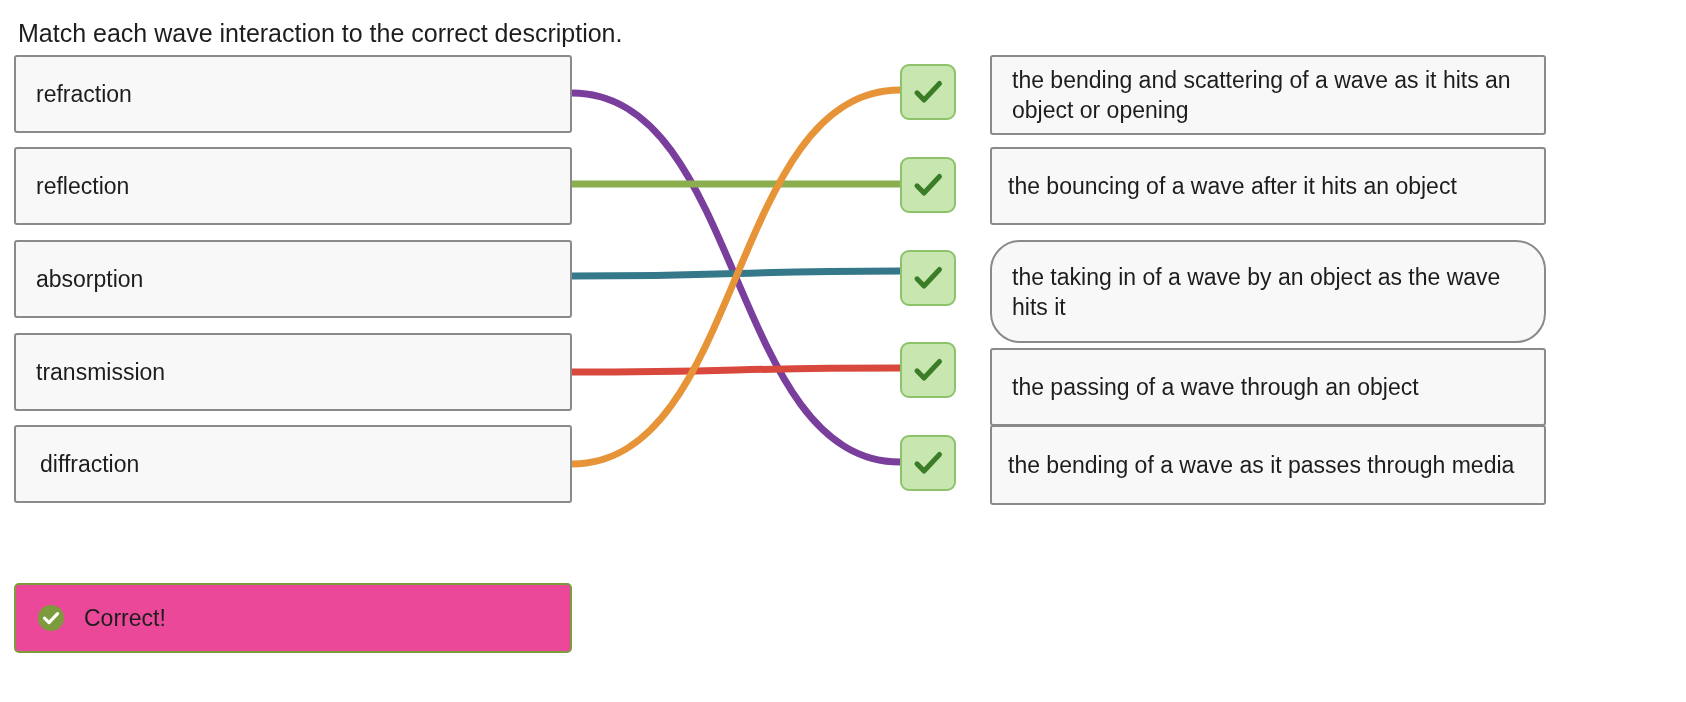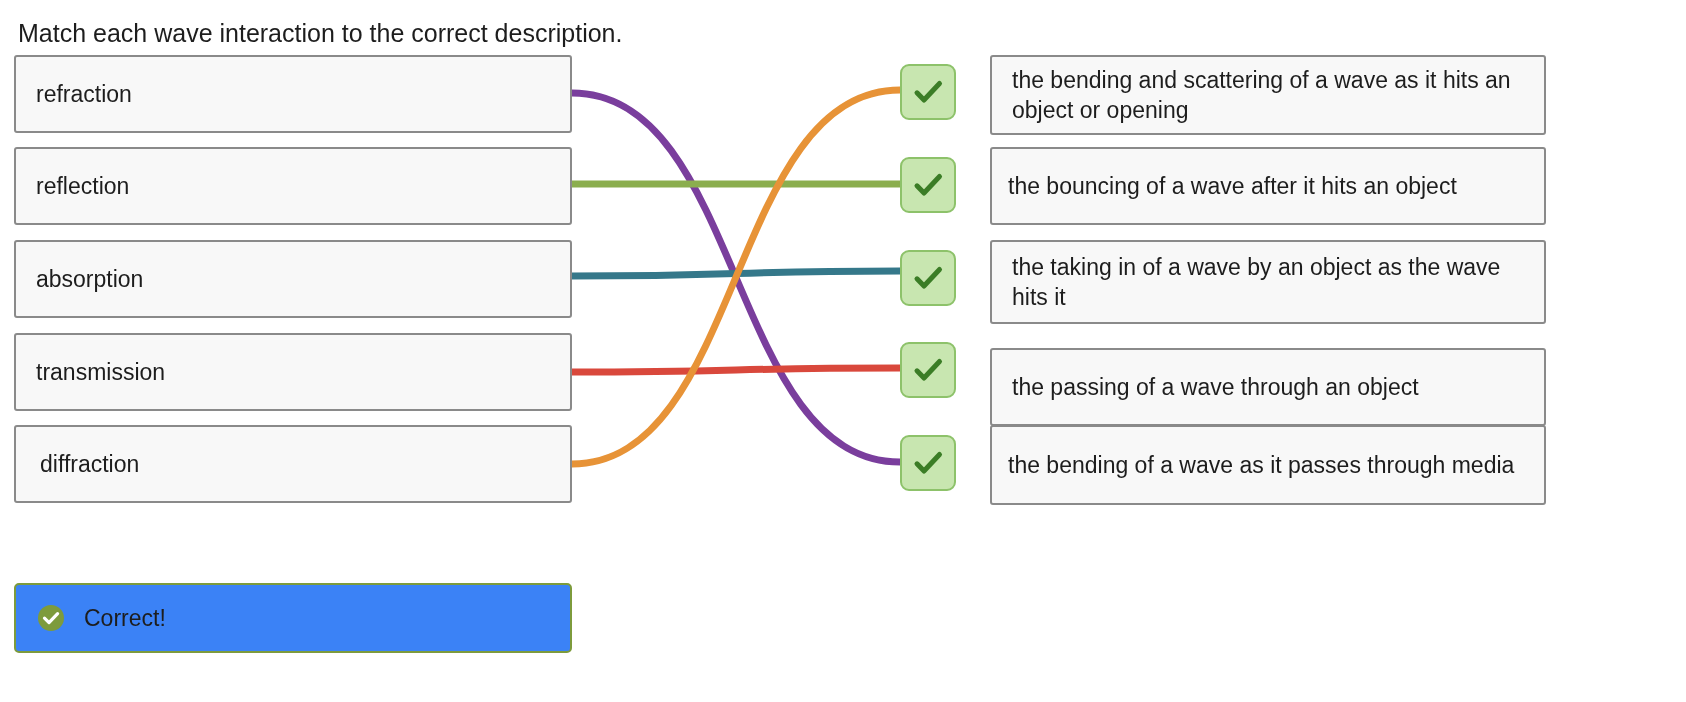--- a/index.html
+++ b/index.html
@@ -58,21 +58,21 @@
     width:1686px;height:702px;
     pointer-events:none;
   }
 
   
   .feedback{
     position:absolute;
     left:14px;top:583px;
     width:558px;height:70px;
     box-sizing:border-box;
-    background:#3b82f6;
+    background:#ec4899;
     border:2px solid #7d9b3c;
     border-radius:5px;
     display:flex;align-items:center;
     padding:0 20px;
   }
   .feedback .fb-icon{
     width:30px;height:30px;flex:0 0 30px;
     margin-right:18px;
     display:flex;align-items:center;justify-content:center;
   }
@@ -141,21 +141,21 @@
       </div>
     </div>
 
   <div id="descriptions">
       <div class="box desc-box" style="top: 55px; height: 80px;">
         <span>the bending and scattering of a wave as it hits an object or opening</span>
       </div>
       <div class="box desc-box" style="top: 147px; height: 78px; padding-left: 16px;">
         <span>the bouncing of a wave after it hits an object</span>
       </div>
-      <div class="box desc-box" style="top: 240px; height: 84px;">
+      <div class="box desc-box" style="top: 240px; height: 103px; border-radius: 30px;">
         <span>the taking in of a wave by an object as the wave hits it</span>
       </div>
       <div class="box desc-box" style="top: 348px; height: 78px;">
         <span>the passing of a wave through an object</span>
       </div>
       <div class="box desc-box" style="top: 425px; height: 80px; padding-left: 16px;">
         <span>the bending of a wave as it passes through media</span>
       </div>
     </div>
 

